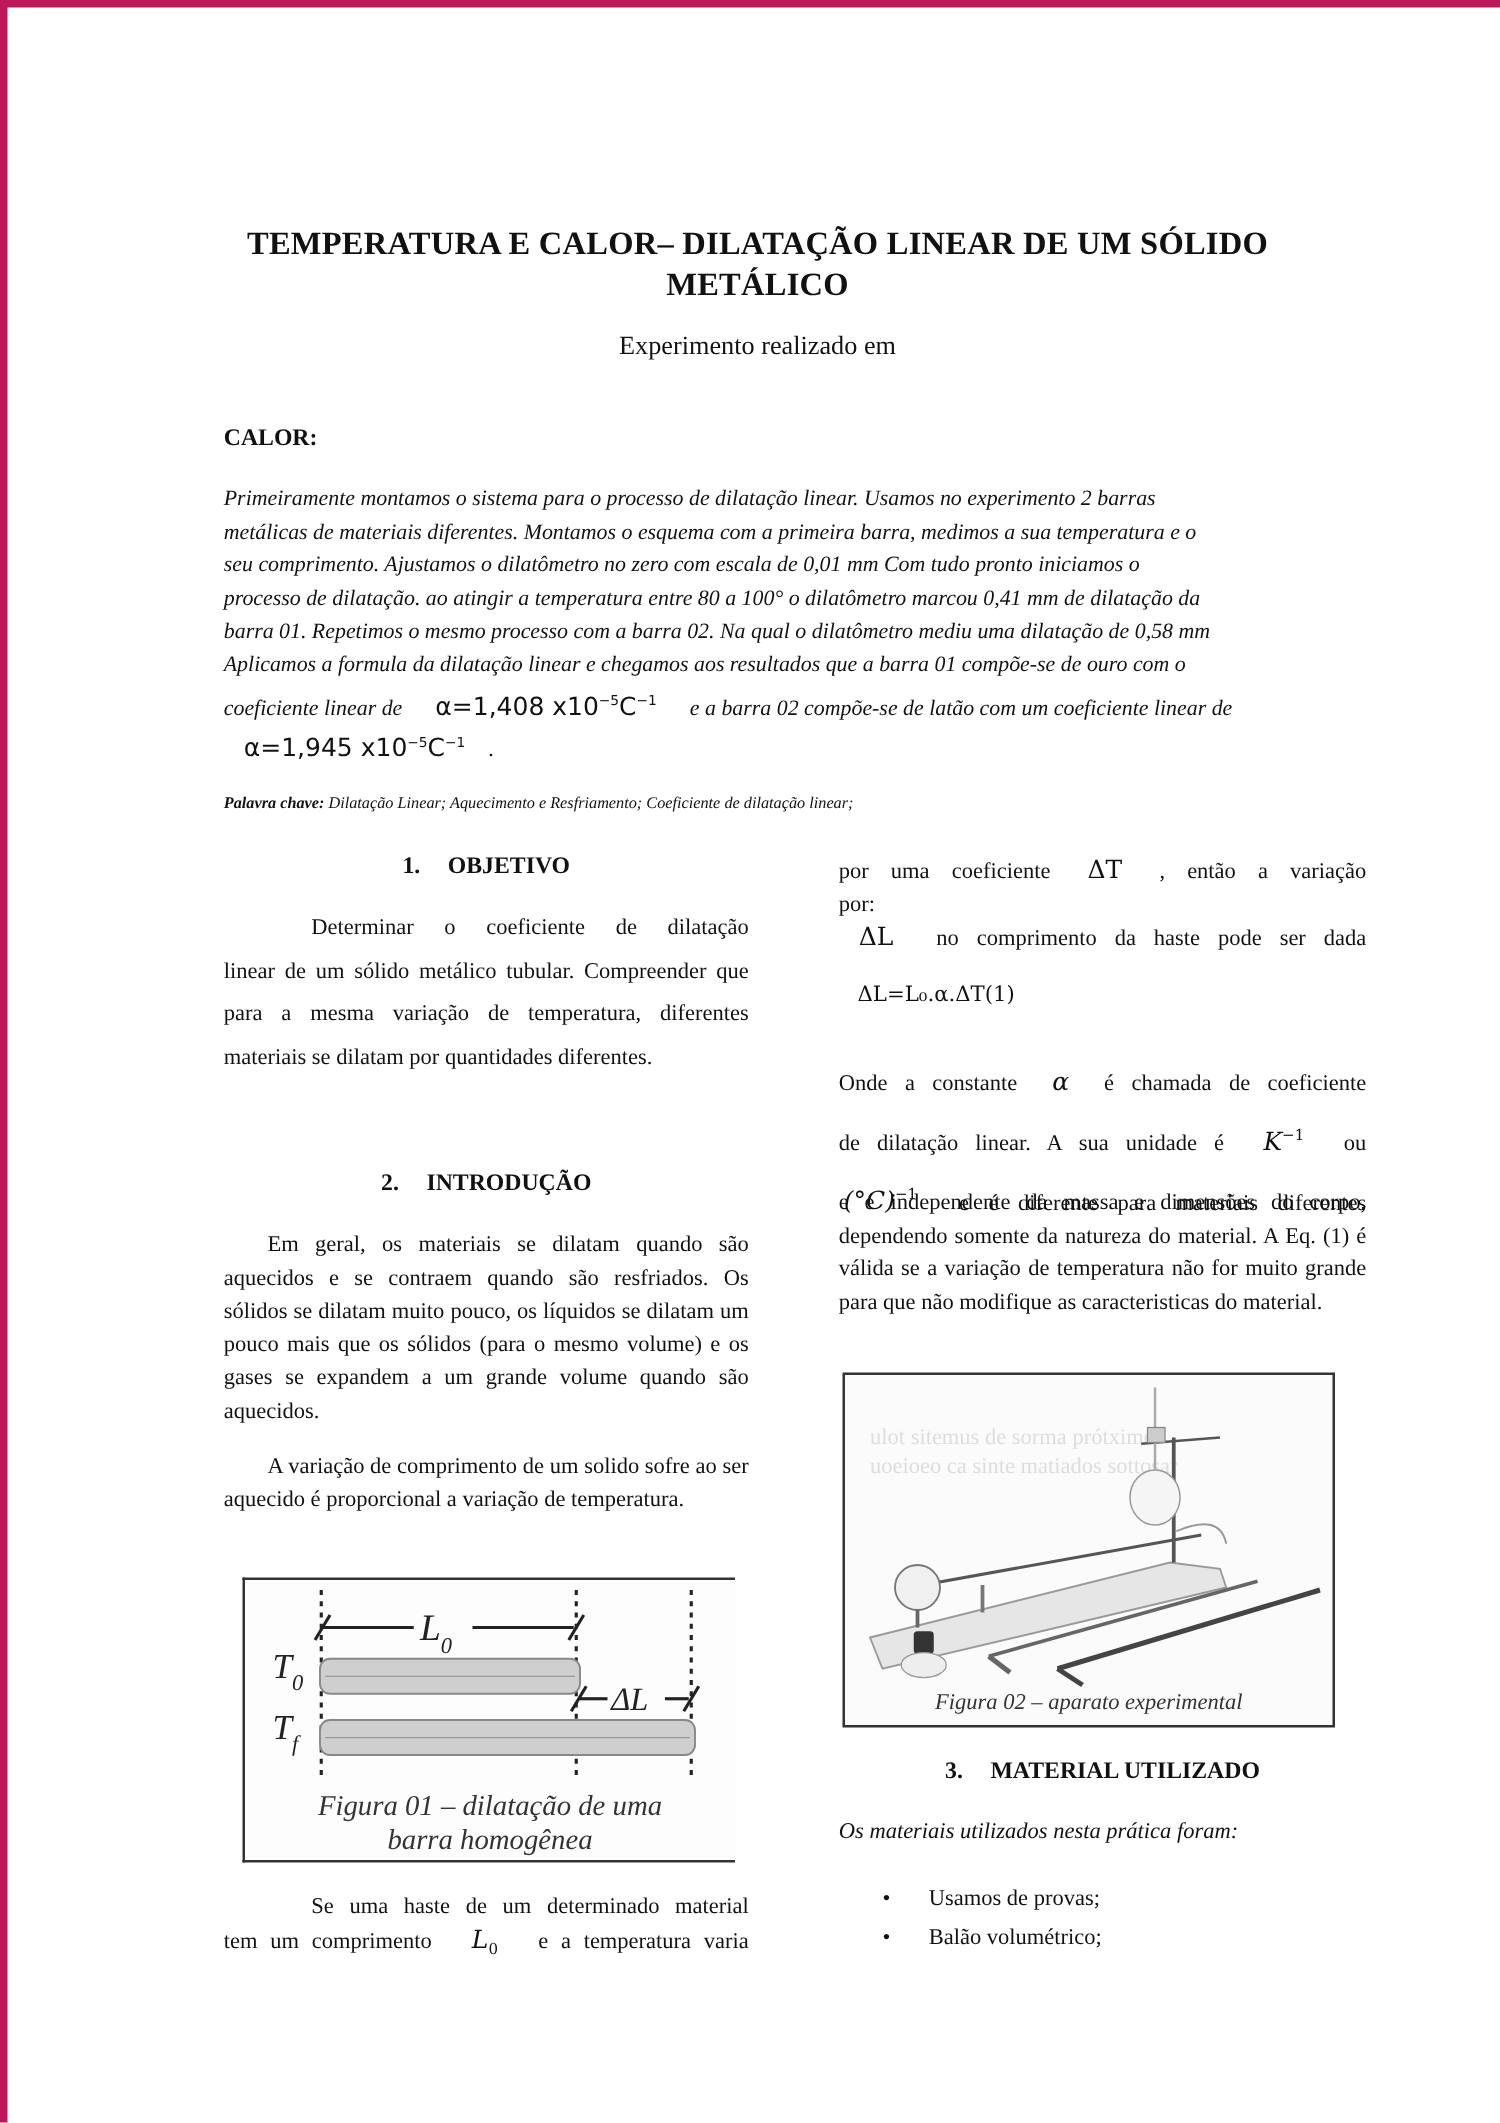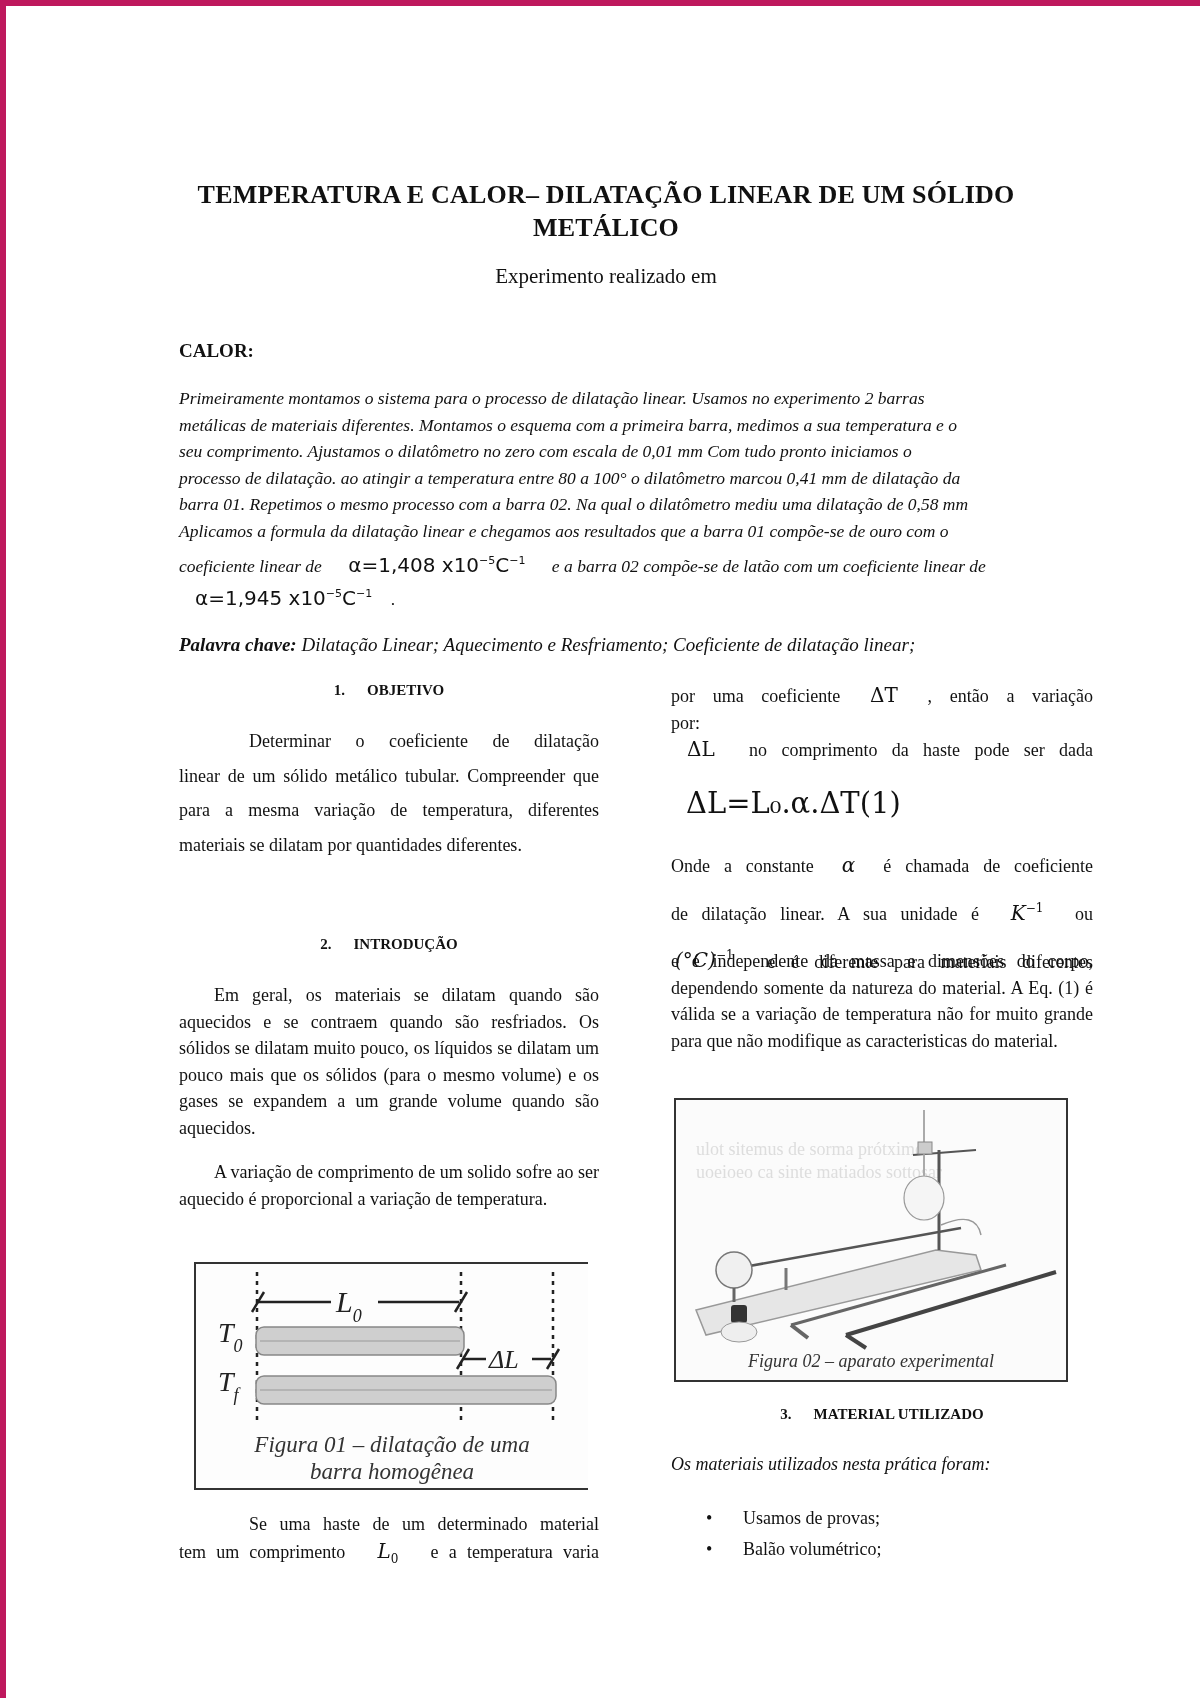--- a/index.html
+++ b/index.html
@@ -7,34 +7,34 @@
          font-family:"Liberation Serif", "DejaVu Serif", serif; color:#111; }
   .page { position:absolute; left:0; top:0; width:1198px; height:1696px; border:6px solid #be185d; box-sizing:content-box; }
   .abs { position:absolute; }
   .title { left:150px; width:900px; top:172px; text-align:center; font-weight:bold; font-size:26px; line-height:33px; letter-spacing:0.2px; }
   .subtitle { left:150px; width:900px; top:258px; text-align:center; font-size:21px; }
   .resumo-h { left:173px; top:334px; font-weight:bold; font-size:19px; }
   .abstract { left:173px; width:913px; top:379px; font-style:italic; font-size:17.5px; line-height:26.5px; text-align:justify; }
   .abstract .math { font-style:normal; font-family:"DejaVu Sans", sans-serif; font-size:20px; }
   .abstract .math sup { font-size:11px; }
   .abs-line { display:block; }
-  .kw { left:173px; top:628px; font-size:19px; font-style:italic; }
+  .kw { left:173px; top:628px; font-size:13px; font-style:italic; }
   .kw b { font-style:italic; }
   .col { font-size:18px; line-height:26.5px; text-align:justify; }
-  .sec-h { font-weight:bold; font-size:15px; text-align:center; }
+  .sec-h { font-weight:bold; font-size:19px; text-align:center; }
   .sec-h .num { margin-right:22px; }
   .col-left { left:173px; width:420px; }
   .col-right { left:665px; width:422px; }
   .p-obj { top:718px; line-height:34.5px; }
   .p-obj .indent { padding-left:70px; }
   .p-intro1 { top:976px; }
   .p-intro2 { top:1153px; }
   .indent2 { padding-left:35px; }
   .mathi { font-family:"DejaVu Serif", serif; font-style:italic; font-size:20px; }
-  .eq { left:680px; top:780px; font-family:"DejaVu Serif", serif; font-size:29px; }
+  .eq { left:680px; top:780px; font-family:"DejaVu Serif", serif; font-size:17px; }
   .fig1 { left:188px; top:1256px; width:392px; height:224px; border-top:2px solid #333; border-left:2px solid #333; border-bottom:2px solid #333; background:#fdfdfd; }
   .fig2 { left:668px; top:1092px; width:390px; height:280px; border:2px solid #333; background:#fbfbfb; }
   .figcap { font-style:italic; font-family:"Liberation Serif", serif; color:#333; }
   .list { left:700px; top:1497px; font-size:18px; line-height:31px; }
   .list li { list-style:none; position:relative; padding-left:37px; }
   .list li .bullet { position:absolute; left:0; top:0; }
 </style>
 </head>
 <body>
 

